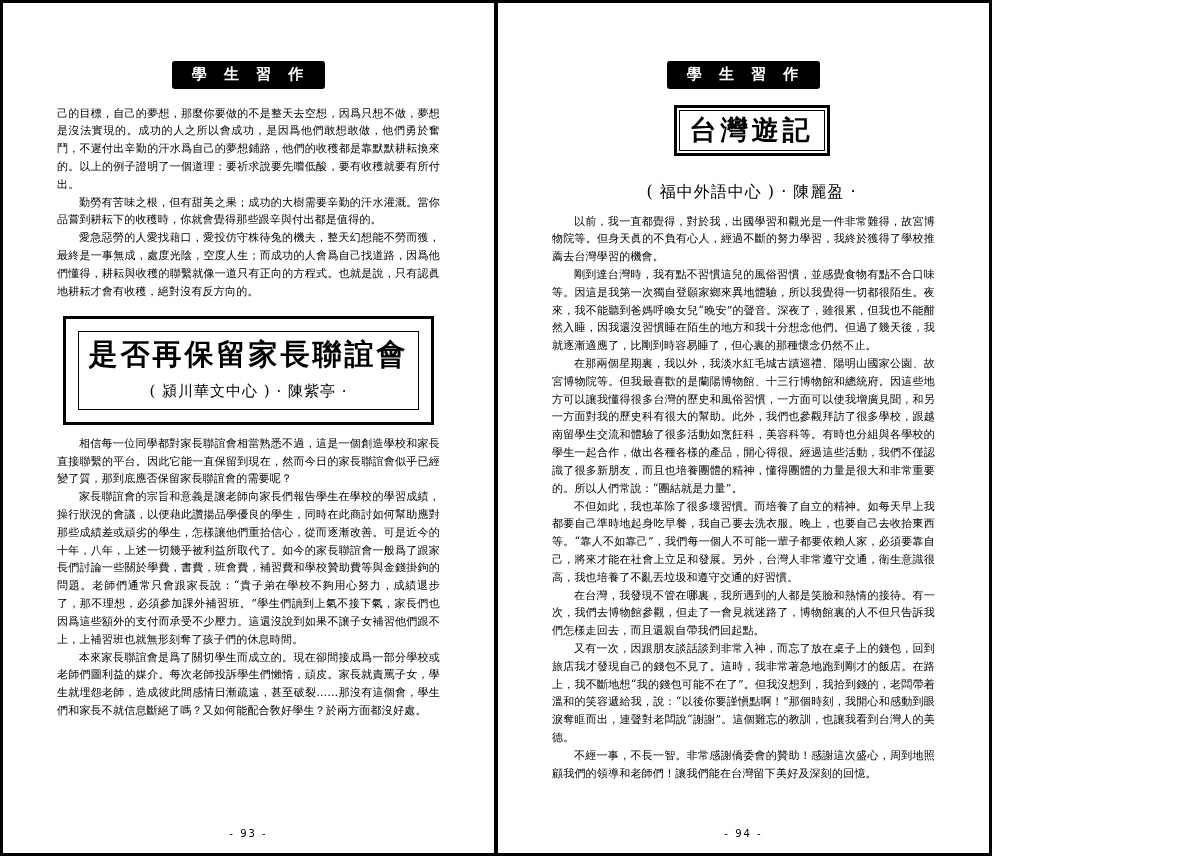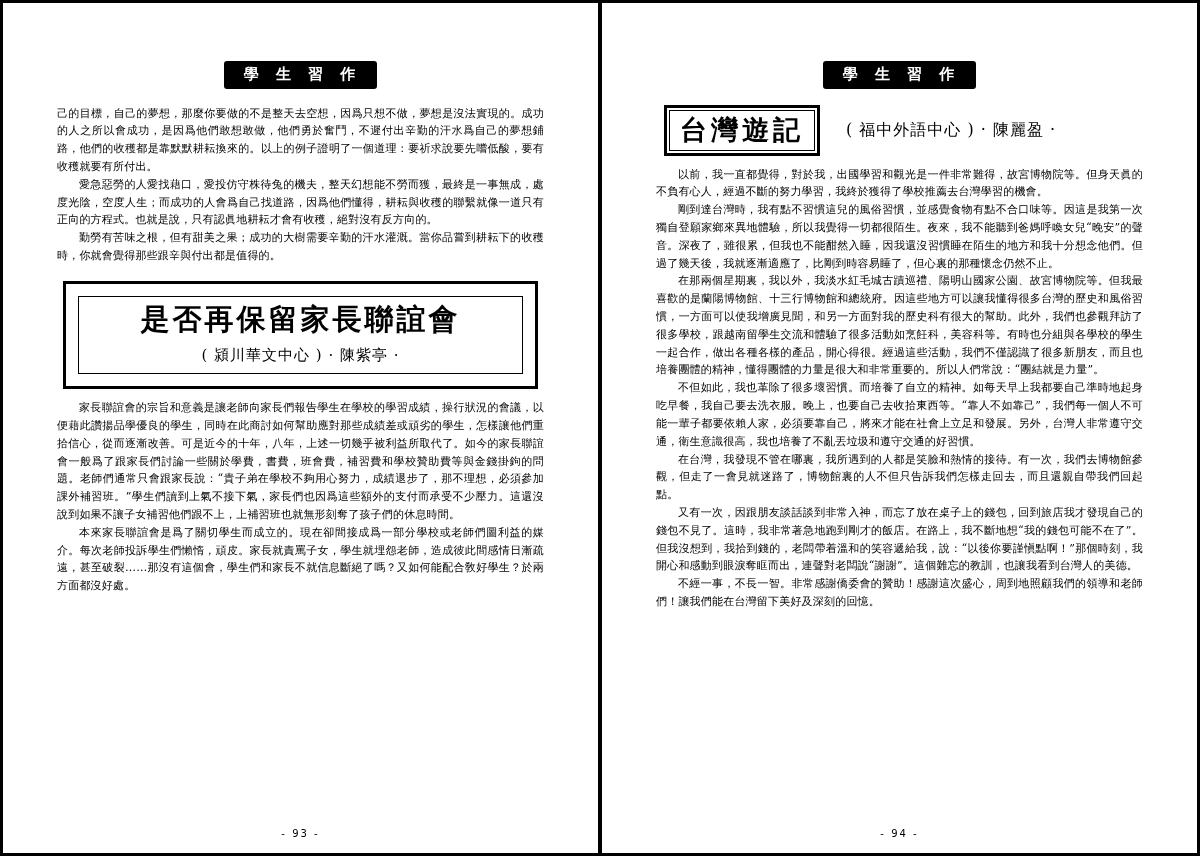--- a/index.html
+++ b/index.html
@@ -9,21 +9,21 @@
   }
   body {
     width: 1200px;
     height: 856px;
     font-family: "DejaVu Serif", "Liberation Serif", serif;
     color: #000000;
     overflow: hidden;
   }
   .spread {
     position: relative;
-    width: 1200px;
+    width: 992px;
     height: 856px;
     box-sizing: border-box;
     display: flex;
   }
   .page {
     position: relative;
     box-sizing: border-box;
     height: 856px;
     padding: 22px 26px 14px 26px;
   }
@@ -100,21 +100,22 @@
     font-size: 15px;
     letter-spacing: 1px;
     font-family: "DejaVu Serif", "Liberation Serif", serif;
   }
 
   
   .title-row {
     display: flex;
     align-items: center;
     gap: 26px;
-    margin: 4px 0 10px 8px;
+    margin: 4px 0 10px 16px;
+    flex-direction: column;
   }
   .title-box {
     border: 3px solid #000;
     padding: 2px;
   }
   .title-box-inner {
     border: 1px solid #000;
     padding: 3px 10px 5px 10px;
     font-family: "DejaVu Sans", "Liberation Sans", sans-serif;
     font-weight: bold;
@@ -151,32 +152,33 @@
 
   <div class="page page-left">
     <div class="page-inner">
 
       <div class="banner-row">
         <div class="banner">學 生 習 作</div>
       </div>
 
       <div class="body-text">
         <p class="noindent">己的目標，自己的夢想，那麼你要做的不是整天去空想，因爲只想不做，夢想是沒法實現的。成功的人之所以會成功，是因爲他們敢想敢做，他們勇於奮鬥，不遲付出辛勤的汗水爲自己的夢想鋪路，他們的收穫都是靠默默耕耘換來的。以上的例子證明了一個道理：要祈求說要先嚐低酸，要有收穫就要有所付出。</p>
+        <p>勤勞有苦味之根，但有甜美之果；成功的大樹需要辛勤的汗水灌溉。當你品嘗到耕耘下的收穫時，你就會覺得那些跟辛與付出都是值得的。</p>
         <p>愛急惡勞的人愛找藉口，愛投仿守株待兔的機夫，整天幻想能不勞而獲，最終是一事無成，處度光陰，空度人生；而成功的人會爲自己找道路，因爲他們懂得，耕耘與收穫的聯繫就像一道只有正向的方程式。也就是說，只有認眞地耕耘才會有收穫，絕對沒有反方向的。</p>
-        <p>勤勞有苦味之根，但有甜美之果；成功的大樹需要辛勤的汗水灌溉。當你品嘗到耕耘下的收穫時，你就會覺得那些跟辛與付出都是值得的。</p>
       </div>
 
       <div class="title-frame">
         <div class="title-frame-inner">
           <div class="article-title">是否再保留家長聯誼會</div>
           <div class="byline">( 潁川華文中心 ) · 陳紫亭 ·</div>
         </div>
       </div>
 
       <div class="body-text col-body">
+        <p>相信每一位同學都對家長聯誼會相當熟悉不過，這是一個創造學校和家長直接聯繫的平台。因此它能一直保留到現在，然而今日的家長聯誼會似乎已經變了質，那到底應否保留家長聯誼會的需要呢？</p>
         <p>家長聯誼會的宗旨和意義是讓老師向家長們報告學生在學校的學習成績，操行狀況的會議，以便藉此讚揚品學優良的學生，同時在此商討如何幫助應對那些成績差或頑劣的學生，怎樣讓他們重拾信心，從而逐漸改善。可是近今的十年，八年，上述一切幾乎被利益所取代了。如今的家長聯誼會一般爲了跟家長們討論一些關於學費，書費，班會費，補習費和學校贊助費等與金錢掛鉤的問題。老師們通常只會跟家長說：“貴子弟在學校不夠用心努力，成績退步了，那不理想，必須參加課外補習班。”學生們讀到上氣不接下氣，家長們也因爲這些額外的支付而承受不少壓力。這還沒說到如果不讓子女補習他們跟不上，上補習班也就無形刻奪了孩子們的休息時間。</p>
         <p>本來家長聯誼會是爲了關切學生而成立的。現在卻間接成爲一部分學校或老師們圖利益的媒介。每次老師投訴學生們懶惰，頑皮。家長就責罵子女，學生就埋怨老師，造成彼此間感情日漸疏遠，甚至破裂……那沒有這個會，學生們和家長不就信息斷絕了嗎？又如何能配合敎好學生？於兩方面都沒好處。</p>
       </div>
 
       <div class="page-number">- 93 -</div>
     </div>
   </div>
 
   <div class="page page-right">
     <div class="page-inner">

